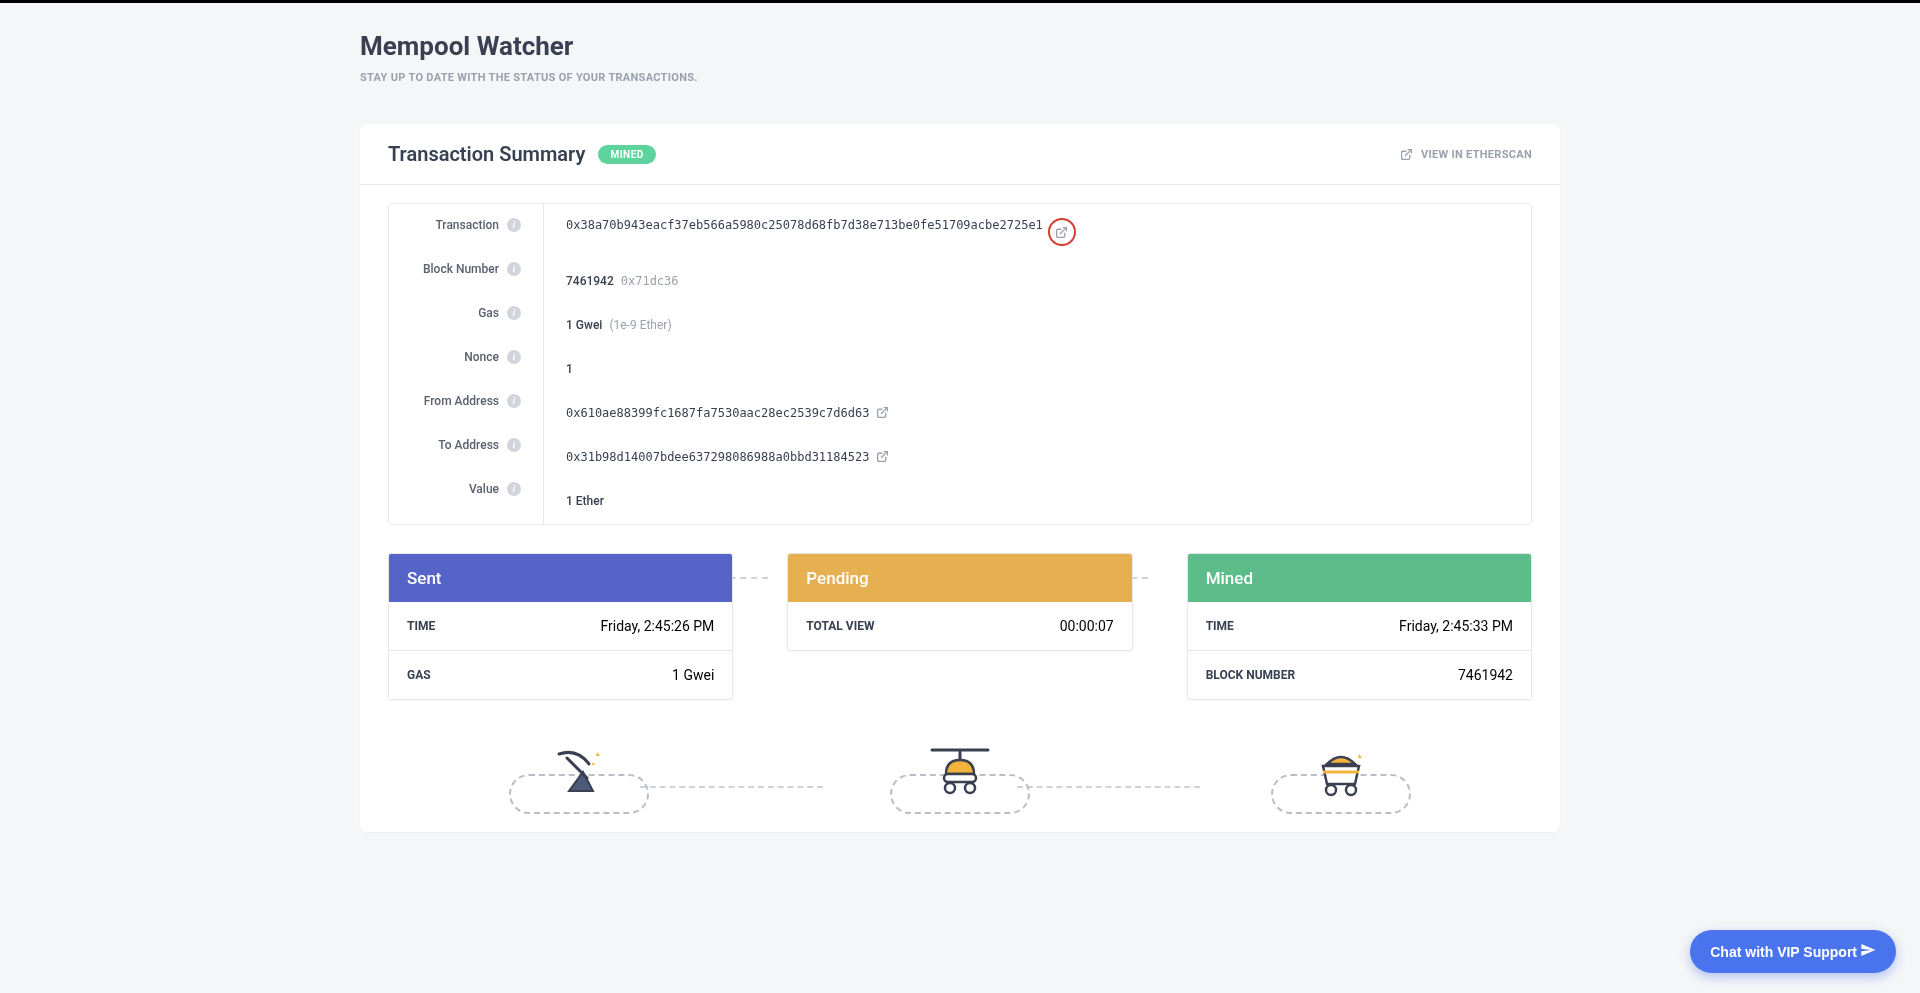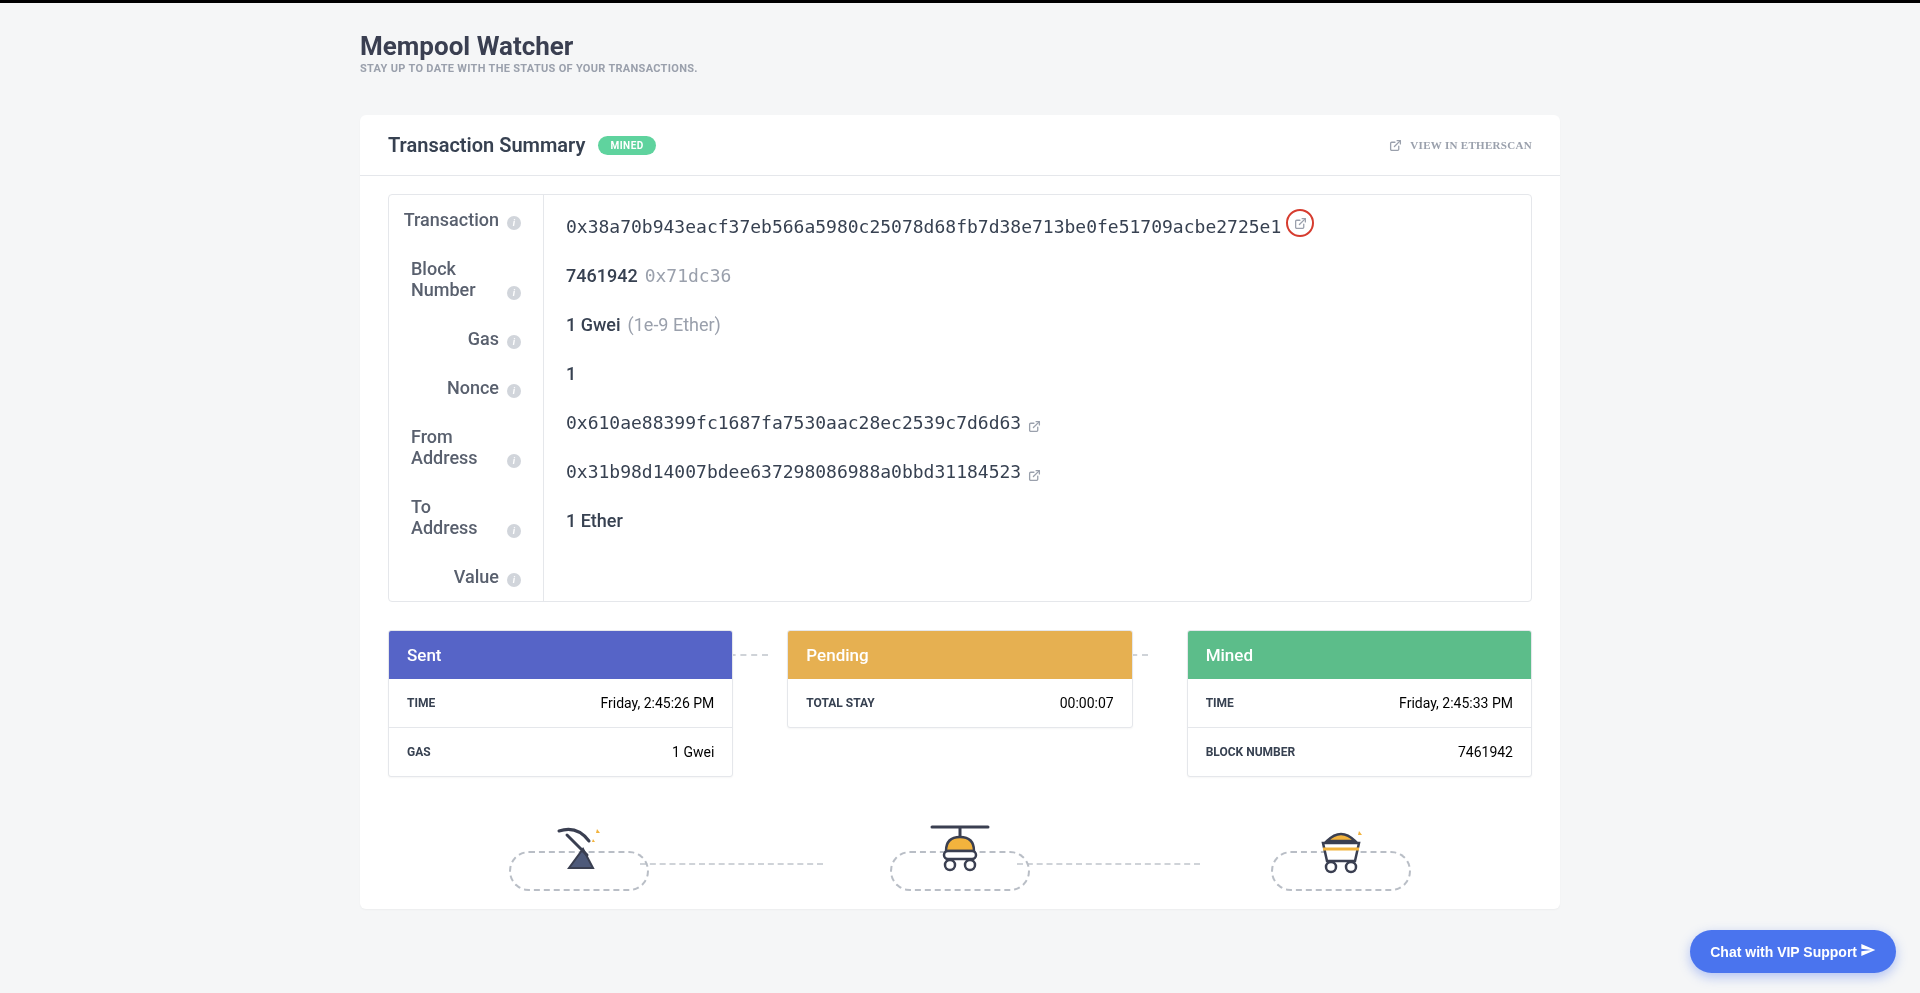--- a/index.html
+++ b/index.html
@@ -19,53 +19,53 @@
   *{box-sizing:border-box;}
   body{
     margin:0;
     font-family:-apple-system,BlinkMacSystemFont,"Segoe UI",Roboto,Helvetica,Arial,sans-serif;
     background:var(--bg);
     color:var(--text-dark);
   }
   .topbar{height:3px;background:#000;}
   .page{max-width:1300px;margin:0 auto;padding:28px 50px 50px 50px;}
   .title{font-size:26px;font-weight:700;color:var(--text-dark);margin:0;}
-  .subtitle{font-size:11px;font-weight:700;letter-spacing:.3px;color:var(--text-light);margin-top:1px;text-transform:uppercase;}
+  .subtitle{font-size:11px;font-weight:700;letter-spacing:.3px;color:var(--text-light);margin-top:10px;text-transform:uppercase;}
   .card{
     background:var(--card);
     border-radius:6px;
     margin-top:40px;
     box-shadow:0 1px 2px rgba(0,0,0,.04);
   }
   .card-head{
     display:flex;align-items:center;justify-content:space-between;
     padding:18px 28px;border-bottom:1px solid var(--border);
   }
   .card-head-left{display:flex;align-items:center;gap:13px;}
   .card-title{font-size:20px;font-weight:600;color:#374151;}
   .badge{
     background:var(--badge-green);color:#fff;font-size:10px;font-weight:700;
     letter-spacing:.5px;padding:4px 12px;border-radius:999px;text-transform:uppercase;
   }
   .etherscan{
     display:flex;gap:8px;font-size:11px;font-weight:700;
-    letter-spacing:.3px;color:var(--text-light);text-transform:uppercase;cursor:pointer;font-family:Liberation Serif, serif;
+    letter-spacing:.3px;color:var(--text-light);text-transform:uppercase;cursor:pointer;
   }
   .ext-icon{width:13px;height:13px;display:inline-block;}
   .summary{padding:18px 28px;}
   .summary-table{
     display:flex;border:1px solid var(--border);border-radius:4px;overflow:hidden;
   }
   .labels{
     width:155px;flex:0 0 155px;border-right:1px solid var(--border);
     display:flex;flex-direction:column;
   }
   .values{flex:1;display:flex;flex-direction:column;}
   .row{
-    padding:14px 22px;font-size:18px;min-height:44px;display:flex;align-items:flex-end;
+    padding:14px 22px;font-size:12px;min-height:44px;display:flex;align-items:flex-start;
   }
   .labels .row{justify-content:flex-end;gap:8px;color:#59606e;font-weight:500;}
   .info-icon{
     width:14px;height:14px;border-radius:50%;background:#d1d5db;display:inline-block;
     position:relative;flex:0 0 14px;
   }
   .info-icon::after{
     content:"i";position:absolute;left:0;right:0;top:0;bottom:0;
     text-align:center;line-height:14px;font-size:9px;font-weight:700;color:#fff;font-style:italic;
   }
@@ -251,21 +251,21 @@
               <span class="sl-label">GAS</span>
               <span class="sl-value">1 Gwei</span>
             </div>
           </div>
         </div>
 
         <div class="status-card">
           <div class="status-head sh-amber">Pending</div>
           <div class="status-body">
             <div class="status-line">
-              <span class="sl-label">TOTAL STAY</span>
+              <span class="sl-label">TOTAL VIEW</span>
               <span class="sl-value">00:00:07</span>
             </div>
           </div>
         </div>
 
         <div class="status-card">
           <div class="status-head sh-green">Mined</div>
           <div class="status-body">
             <div class="status-line">
               <span class="sl-label">TIME</span>

